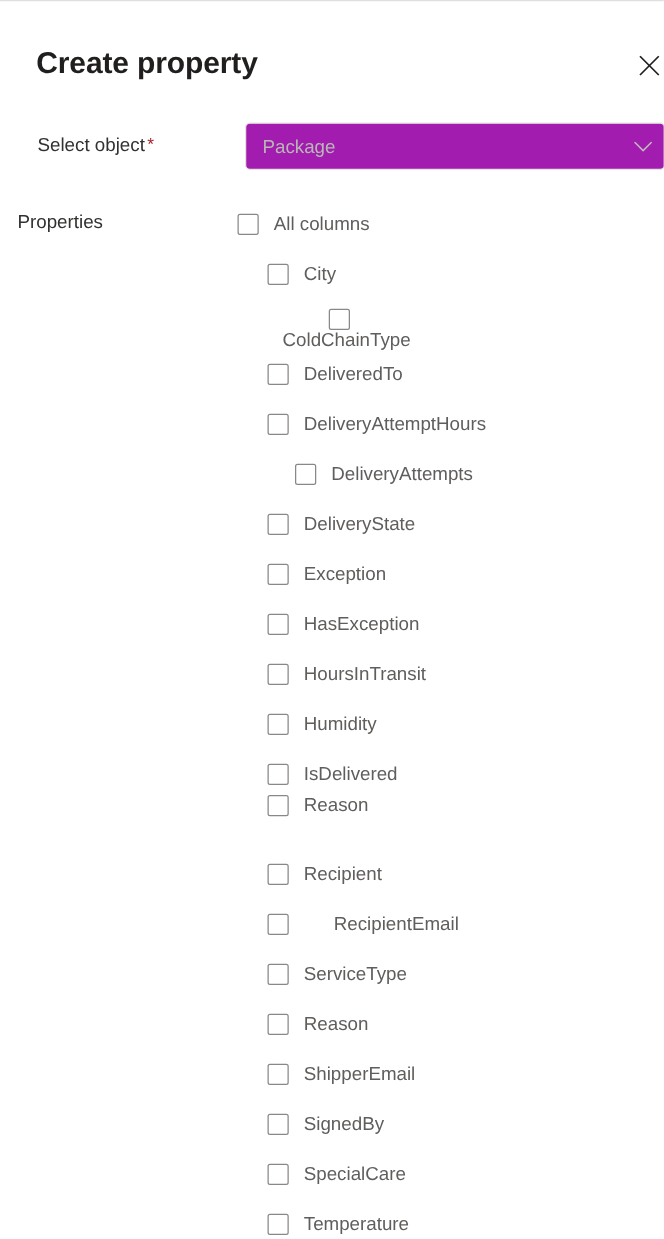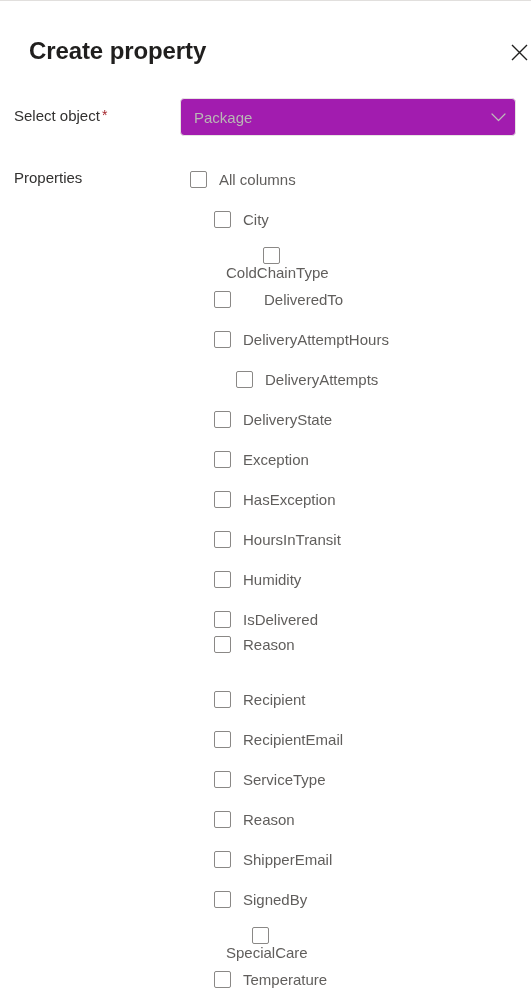--- a/index.html
+++ b/index.html
@@ -55,21 +55,21 @@
     background: transparent;
     border: none;
     padding: 0;
     color: #201f1e;
   }
   .close-button svg { display: block; }
 
   
   .field-row {
     position: absolute;
-    left: 0;
+    left: 16px;
     top: 97px;
     width: 481px;
     height: 38px;
     border-radius: 12px;
   }
   .field-label {
     position: absolute;
     left: 14px;
     top: 9px;
     font-size: 15px;
@@ -194,21 +194,21 @@
     </div>
 
   <div class="checkbox-row child" style="top: 206px;">
         <span class="cb-box"></span>
         <span class="cb-label">City</span>
       </div>
       <div class="checkbox-row child" style="top: 246px; flex-direction: column;">
         <span class="cb-box"></span>
         <span class="cb-label">ColdChainType</span>
       </div>
-      <div class="checkbox-row child" style="top: 286px; gap: 21px;">
+      <div class="checkbox-row child" style="top: 286px;">
         <span class="cb-box"></span>
         <span class="cb-label">DeliveredTo</span>
       </div>
       <div class="checkbox-row child" style="top: 326px;">
         <span class="cb-box"></span>
         <span class="cb-label">DeliveryAttemptHours</span>
       </div>
       <div class="checkbox-row child" style="top: 366px; padding-left: 22px;">
         <span class="cb-box"></span>
         <span class="cb-label">DeliveryAttempts</span>
@@ -238,41 +238,41 @@
         <span class="cb-label">IsDelivered</span>
       </div>
       <div class="checkbox-row child" style="top: 631px;">
         <span class="cb-box"></span>
         <span class="cb-label">Reason</span>
       </div>
       <div class="checkbox-row child" style="top: 686px;">
         <span class="cb-box"></span>
         <span class="cb-label">Recipient</span>
       </div>
-      <div class="checkbox-row child" style="top: 726px;">
+      <div class="checkbox-row child" style="top: 726px; gap: 24px;">
         <span class="cb-box"></span>
         <span class="cb-label">RecipientEmail</span>
       </div>
       <div class="checkbox-row child" style="top: 766px;">
         <span class="cb-box"></span>
         <span class="cb-label">ServiceType</span>
       </div>
       <div class="checkbox-row child" style="top: 806px;">
         <span class="cb-box"></span>
         <span class="cb-label">Reason</span>
       </div>
       <div class="checkbox-row child" style="top: 846px;">
         <span class="cb-box"></span>
         <span class="cb-label">ShipperEmail</span>
       </div>
       <div class="checkbox-row child" style="top: 886px;">
         <span class="cb-box"></span>
         <span class="cb-label">SignedBy</span>
       </div>
-      <div class="checkbox-row child" style="top: 926px; flex-direction: column;">
+      <div class="checkbox-row child" style="top: 926px;">
         <span class="cb-box"></span>
         <span class="cb-label">SpecialCare</span>
       </div>
       <div class="checkbox-row child" style="top: 966px;">
         <span class="cb-box"></span>
         <span class="cb-label">Temperature</span>
       </div>
     </div>
 
 </div>

